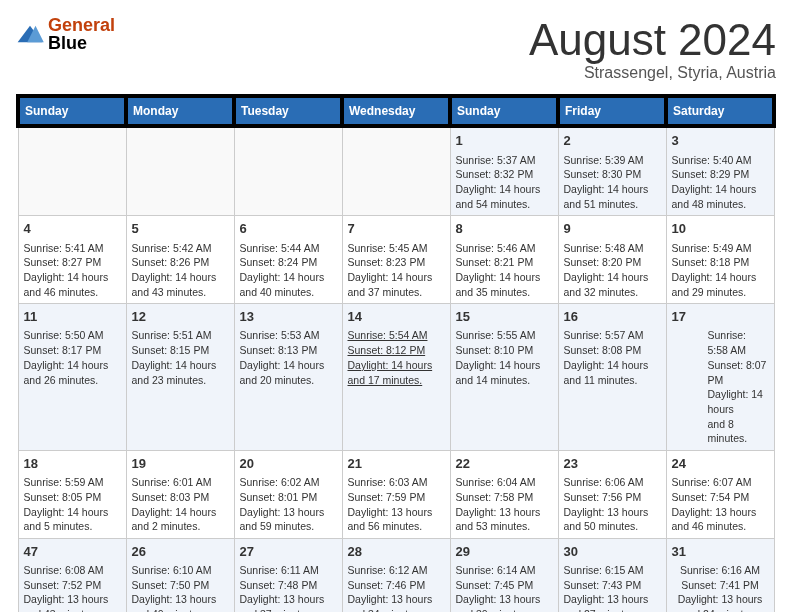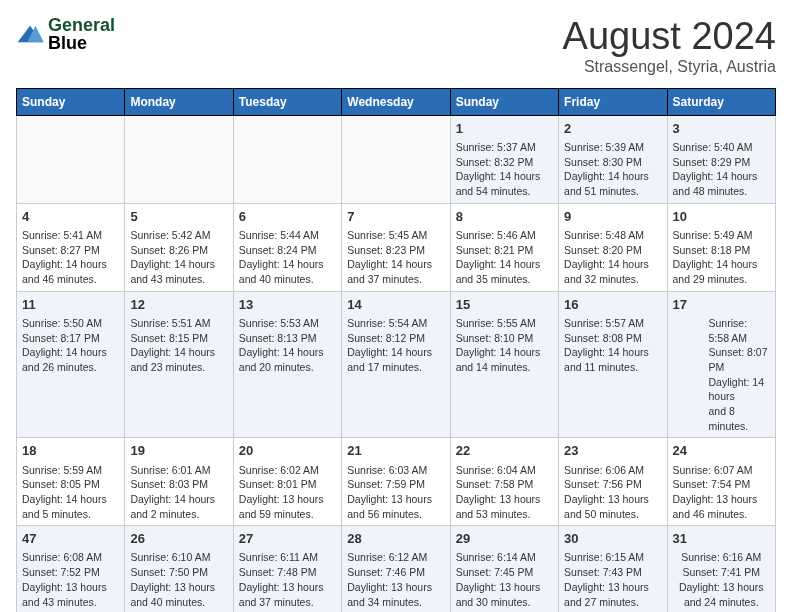--- a/index.html
+++ b/index.html
@@ -17,56 +17,56 @@
       margin-bottom: 12px;
     }
     .logo {
       display: flex;
       align-items: center;
       gap: 4px;
     }
     .logo-text-general {
       font-size: 18px;
       font-weight: bold;
-      color: #14532d;
+      color: #c2410c;
     }
     .logo-text-blue {
       font-size: 18px;
       font-weight: bold;
       color: #000000;
     }
     .logo-icon {
       width: 28px;
       height: 22px;
     }
     .title-area {
       text-align: right;
     }
     .main-title {
-      font-size: 38px;
+      font-size: 44px;
       font-weight: normal;
       color: #333;
       line-height: 1.1;
     }
     .subtitle {
       font-size: 16px;
       color: #555;
     }
     table {
       width: 100%;
       border-collapse: collapse;
       font-size: 11px;
     }
     thead tr th {
       background-color: #2a6db5;
       color: #fff;
       text-align: left;
       padding: 6px 5px;
       font-size: 12px;
-      border: 1px solid #000000;
+      border: 4px solid #000000;
     }
     tbody tr td {
       border: 1px solid #ccc;
       vertical-align: top;
       padding: 4px 5px;
       min-height: 80px;
       width: 14.28%;
       color: #333;
       line-height: 1.4;
     }
@@ -223,21 +223,21 @@
         </td>
         <td>
           <span class="day-number">13</span>
           <div class="cell-content" style="white-space: pre-line;">Sunrise: 5:53 AM
 Sunset: 8:13 PM
 Daylight: 14 hours
 and 20 minutes.</div>
         </td>
         <td>
           <span class="day-number">14</span>
-          <div class="cell-content" style="white-space: pre-line;">Sunrise: 5:54 AM
+          <div class="cell-content" style="white-space: pre-line; text-decoration: underline;">Sunrise: 5:54 AM
 Sunset: 8:12 PM
 Daylight: 14 hours
 and 17 minutes.</div>
         </td>
         <td>
           <span class="day-number">15</span>
           <div class="cell-content" style="white-space: pre-line;">Sunrise: 5:55 AM
 Sunset: 8:10 PM
 Daylight: 14 hours
 and 14 minutes.</div>

